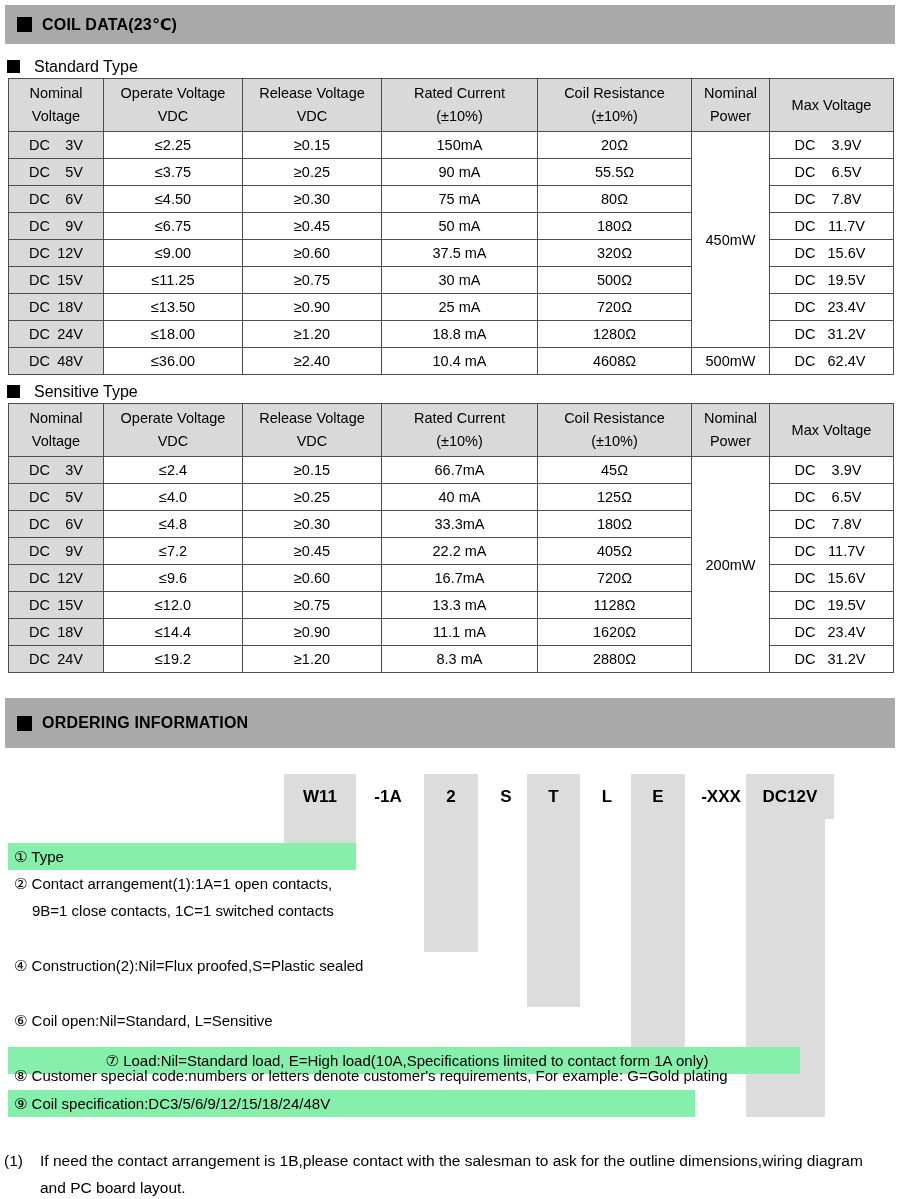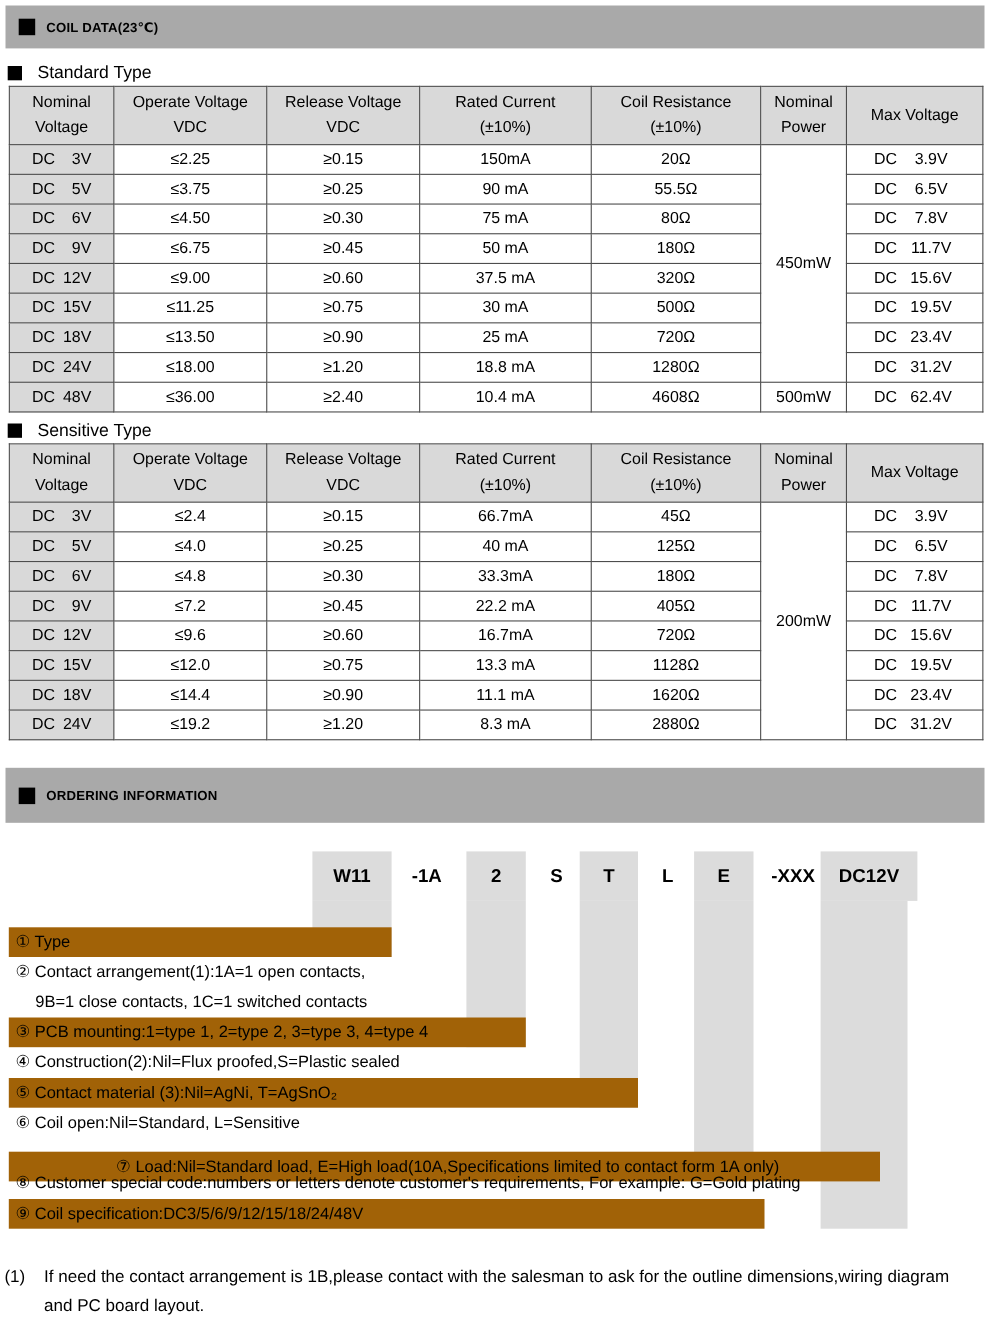--- a/index.html
+++ b/index.html
@@ -7,42 +7,42 @@
     width:900px;height:1199px;position:relative;overflow:hidden;
     font-family:"Liberation Sans","DejaVu Sans",sans-serif;color:#000;
     -webkit-font-smoothing:antialiased;
   }
   
   .band{height:50px;margin:0 5px;background:#a9a9a9;display:flex;align-items:center;}
   .band.first{height:39px;margin-top:5px;}
   .sq{display:inline-block;background:#000;flex:none;}
   .sq15{width:15px;height:15px;margin:0 10px 0 12px;}
   .sq13{width:13px;height:13px;margin:0 14px 0 7px;}
-  .band-txt{font-weight:bold;font-size:12px;letter-spacing:.2px;}
+  .band-txt{font-weight:bold;font-size:16px;letter-spacing:.2px;}
   .subsec{display:flex;align-items:center;height:21px;margin-top:12px;font-size:16px;}
   .subsec.second{margin-top:6px;}
   
   table.coil{border-collapse:collapse;table-layout:fixed;margin-left:8px;margin-top:1px;font-size:14.5px;}
   table.coil th,table.coil td{border:1px solid #4d4d4d;text-align:center;padding:0;font-weight:normal;}
   table.coil th{background:#d9d9d9;height:52px;line-height:23px;font-size:14.5px;}
   table.coil td{height:26px;background:#fff;}
   table.coil td.label{background:#d9d9d9;}
   .pair{display:inline-flex;align-items:baseline;}
   .pair .dc{text-align:left;}
   .pair .val{text-align:right;}
   .pair.nom .dc{width:26px;} .pair.nom .val{width:28px;}
   .pair.max .dc{width:30px;} .pair.max .val{width:44px;text-align:center;}
   
   .ordering{position:relative;height:372px;}
   .ocode{position:absolute;top:26px;height:45px;display:flex;align-items:center;justify-content:center;
          font-weight:bold;font-size:17px;z-index:3;white-space:nowrap;}
   .ocode.gray{background:#dcdcdc;}
   .obar{position:absolute;background:#dcdcdc;z-index:1;}
   .orow{position:absolute;left:8px;font-size:15px;z-index:2;}
-  .orow.gray{background:#a16207;}
+  .orow.gray{background:#86efac;}
   .orow .ln{height:27px;line-height:27px;padding-left:6px;white-space:nowrap;}
   .orow .ln.cont{padding-left:24px;}
   
   .footnotes{margin-top:27px;font-size:15.5px;}
   .note{display:flex;}
   .note .mk{flex:none;width:36px;padding-left:4px;line-height:27px;}
   .note .tx .ln{line-height:27px;white-space:nowrap;}
 </style>
 </head>
 <body>
@@ -370,30 +370,24 @@
     <div class="ocode gray" style="left: 746px; width: 88px;">DC12V</div>
     <div class="obar" style="left: 284px; width: 72px; top: 71px; height: 51px;"></div>
     <div class="orow gray" style="top: 95px; height: 27px; width: 348px;">
       <div class="ln">① Type</div>
     </div>
     <div class="orow" style="top: 122px; height: 55px;">
       <div class="ln">② Contact arrangement(1):1A=1 open contacts,</div>
       <div class="ln cont">9B=1 close contacts, 1C=1 switched contacts</div>
     </div>
     <div class="obar" style="left: 424px; width: 54px; top: 71px; height: 133px;"></div>
-    <div class="orow gray" style="top: 177px; height: 27px; width: 470px;">
-      <div class="ln">③ PCB mounting:1=type 1, 2=type 2, 3=type 3, 4=type 4</div>
-    </div>
     <div class="orow" style="top: 204px; height: 28px;">
       <div class="ln">④ Construction(2):Nil=Flux proofed,S=Plastic sealed</div>
     </div>
     <div class="obar" style="left: 527px; width: 53px; top: 71px; height: 188px;"></div>
-    <div class="orow gray" style="top: 232px; height: 27px; width: 572px;">
-      <div class="ln">⑤ Contact material (3):Nil=AgNi, T=AgSnO₂</div>
-    </div>
     <div class="orow" style="top: 259px; height: 28px;">
       <div class="ln">⑥ Coil open:Nil=Standard, L=Sensitive</div>
     </div>
     <div class="obar" style="left: 631px; width: 54px; top: 71px; height: 243px;"></div>
     <div class="orow gray" style="top: 299px; height: 27px; width: 792px; text-align: center;">
       <div class="ln">⑦ Load:Nil=Standard load, E=High load(10A,Specifications limited to contact form 1A only)</div>
     </div>
     <div class="orow" style="top: 314px; height: 20px;">
       <div class="ln">⑧ Customer special code:numbers or letters denote customer's requirements, For example: G=Gold plating</div>
     </div>

